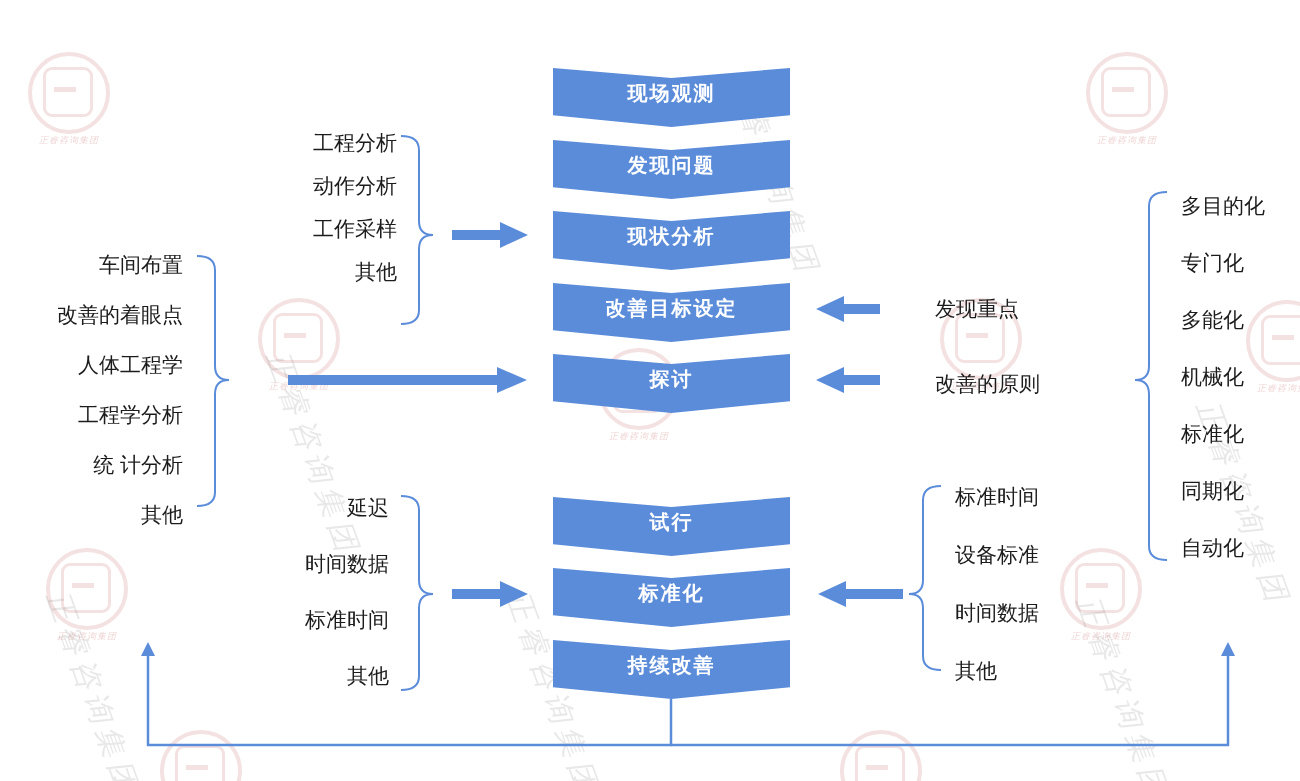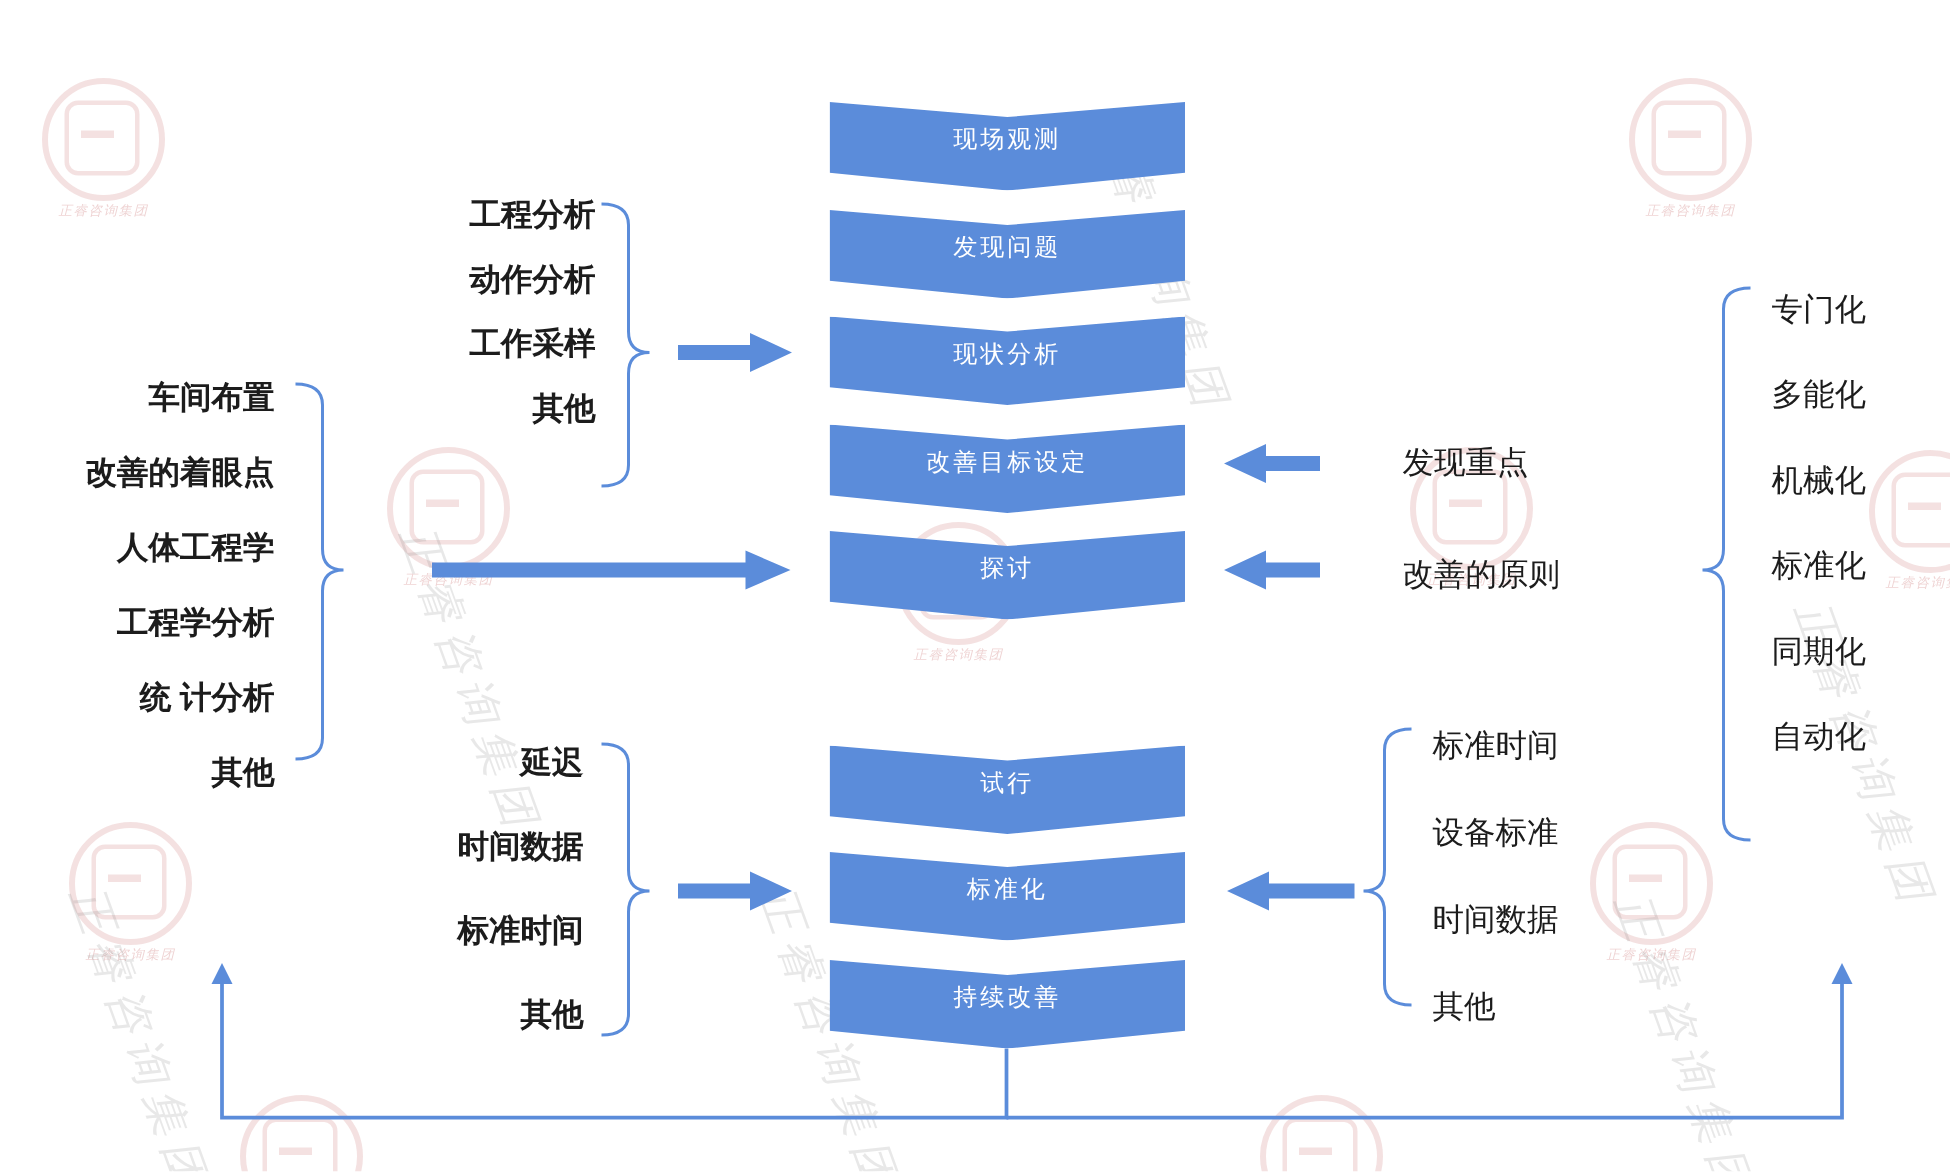--- a/index.html
+++ b/index.html
@@ -16,26 +16,26 @@
            background:rgba(205,120,120,.40);}
   .wm-logo .cap{position:absolute;top:78px;left:-8px;width:90px;text-align:center;
            font-size:9px;color:rgba(200,110,110,.55);letter-spacing:1px;}
   .wm-text{position:absolute;font-size:30px;letter-spacing:6px;color:rgba(125,125,125,.18);
            transform:rotate(70deg);transform-origin:left top;white-space:nowrap;}
 
   
   .chevron{position:absolute;left:553px;width:237px;height:59px;background:#5b8cda;
            clip-path:polygon(0 0,50% 17%,100% 0,100% 80%,50% 100%,0 80%);
            display:flex;align-items:center;justify-content:center;z-index:2;}
-  .chevron span{color:#fff;font-size:16px;letter-spacing:2px;padding-bottom:8px;}
+  .chevron span{color:#fff;font-size:20px;letter-spacing:2px;padding-bottom:8px;font-weight:bold;}
 
   
   .side-list{position:absolute;z-index:2;color:#1c1c1c;font-size:21px;}
   .side-list .li{display:flex;align-items:center;}
-  .ra .li{justify-content:flex-end;text-align:center;font-weight:bold;}
+  .ra .li{justify-content:flex-end;text-align:center;}
   .la .li{justify-content:flex-start;text-align:left;}
   .side-label{position:absolute;z-index:2;color:#1c1c1c;font-size:21px;line-height:28px;white-space:nowrap;}
 
   
   #connectors{position:absolute;left:0;top:0;z-index:1;}
 </style>
 </head>
 <body>
 
 <div id="stage">
@@ -164,20 +164,21 @@
     <div class="li" style="height:56px">延迟</div>
     <div class="li" style="height:56px">时间数据</div>
     <div class="li" style="height:56px">标准时间</div>
     <div class="li" style="height:56px">其他</div>
   </div>
 
   <div class="side-label" style="left:935px;top:295px">发现重点</div>
   <div class="side-label" style="left:935px;top:370px">改善的原则</div>
 
   <div class="side-list la" style="left:1181px;top:177px;width:120px">
+    <div class="li" style="height:57px">多目的化</div>
     <div class="li" style="height:57px">专门化</div>
     <div class="li" style="height:57px">多能化</div>
     <div class="li" style="height:57px">机械化</div>
     <div class="li" style="height:57px">标准化</div>
     <div class="li" style="height:57px">同期化</div>
     <div class="li" style="height:57px">自动化</div>
   </div>
 
   <div class="side-list la" style="left:955px;top:468px;width:130px">
     <div class="li" style="height:58px">标准时间</div>

